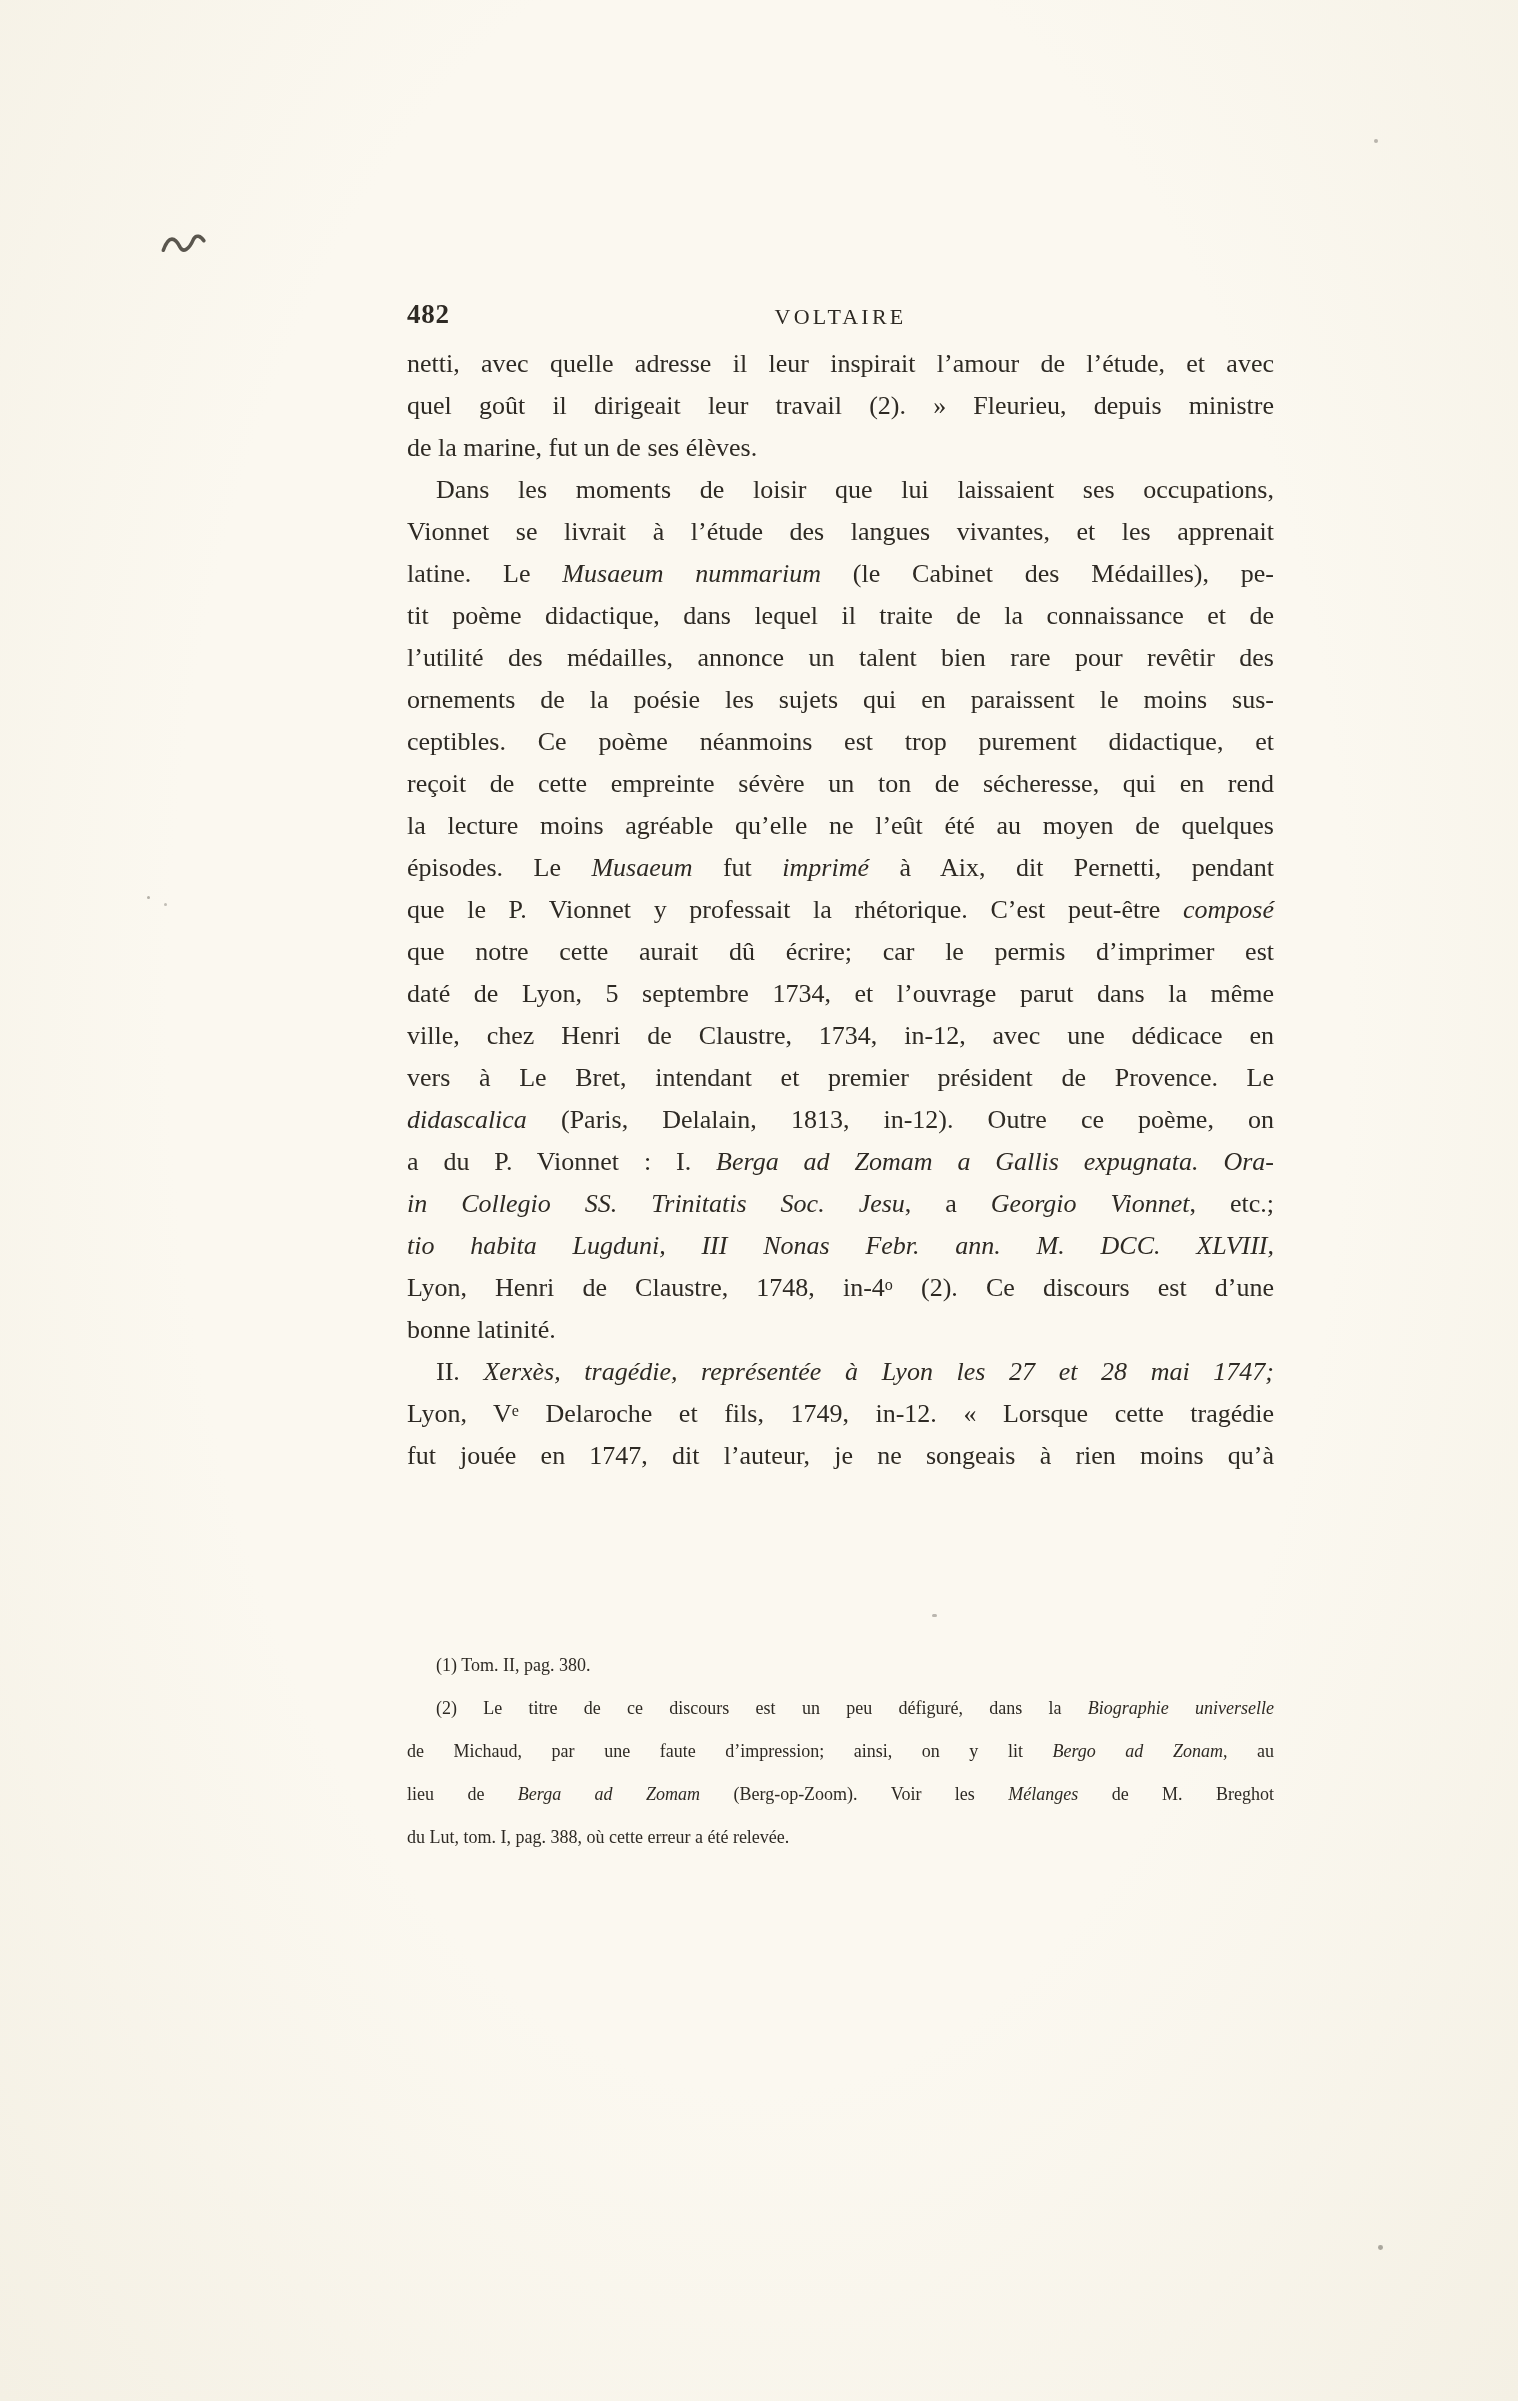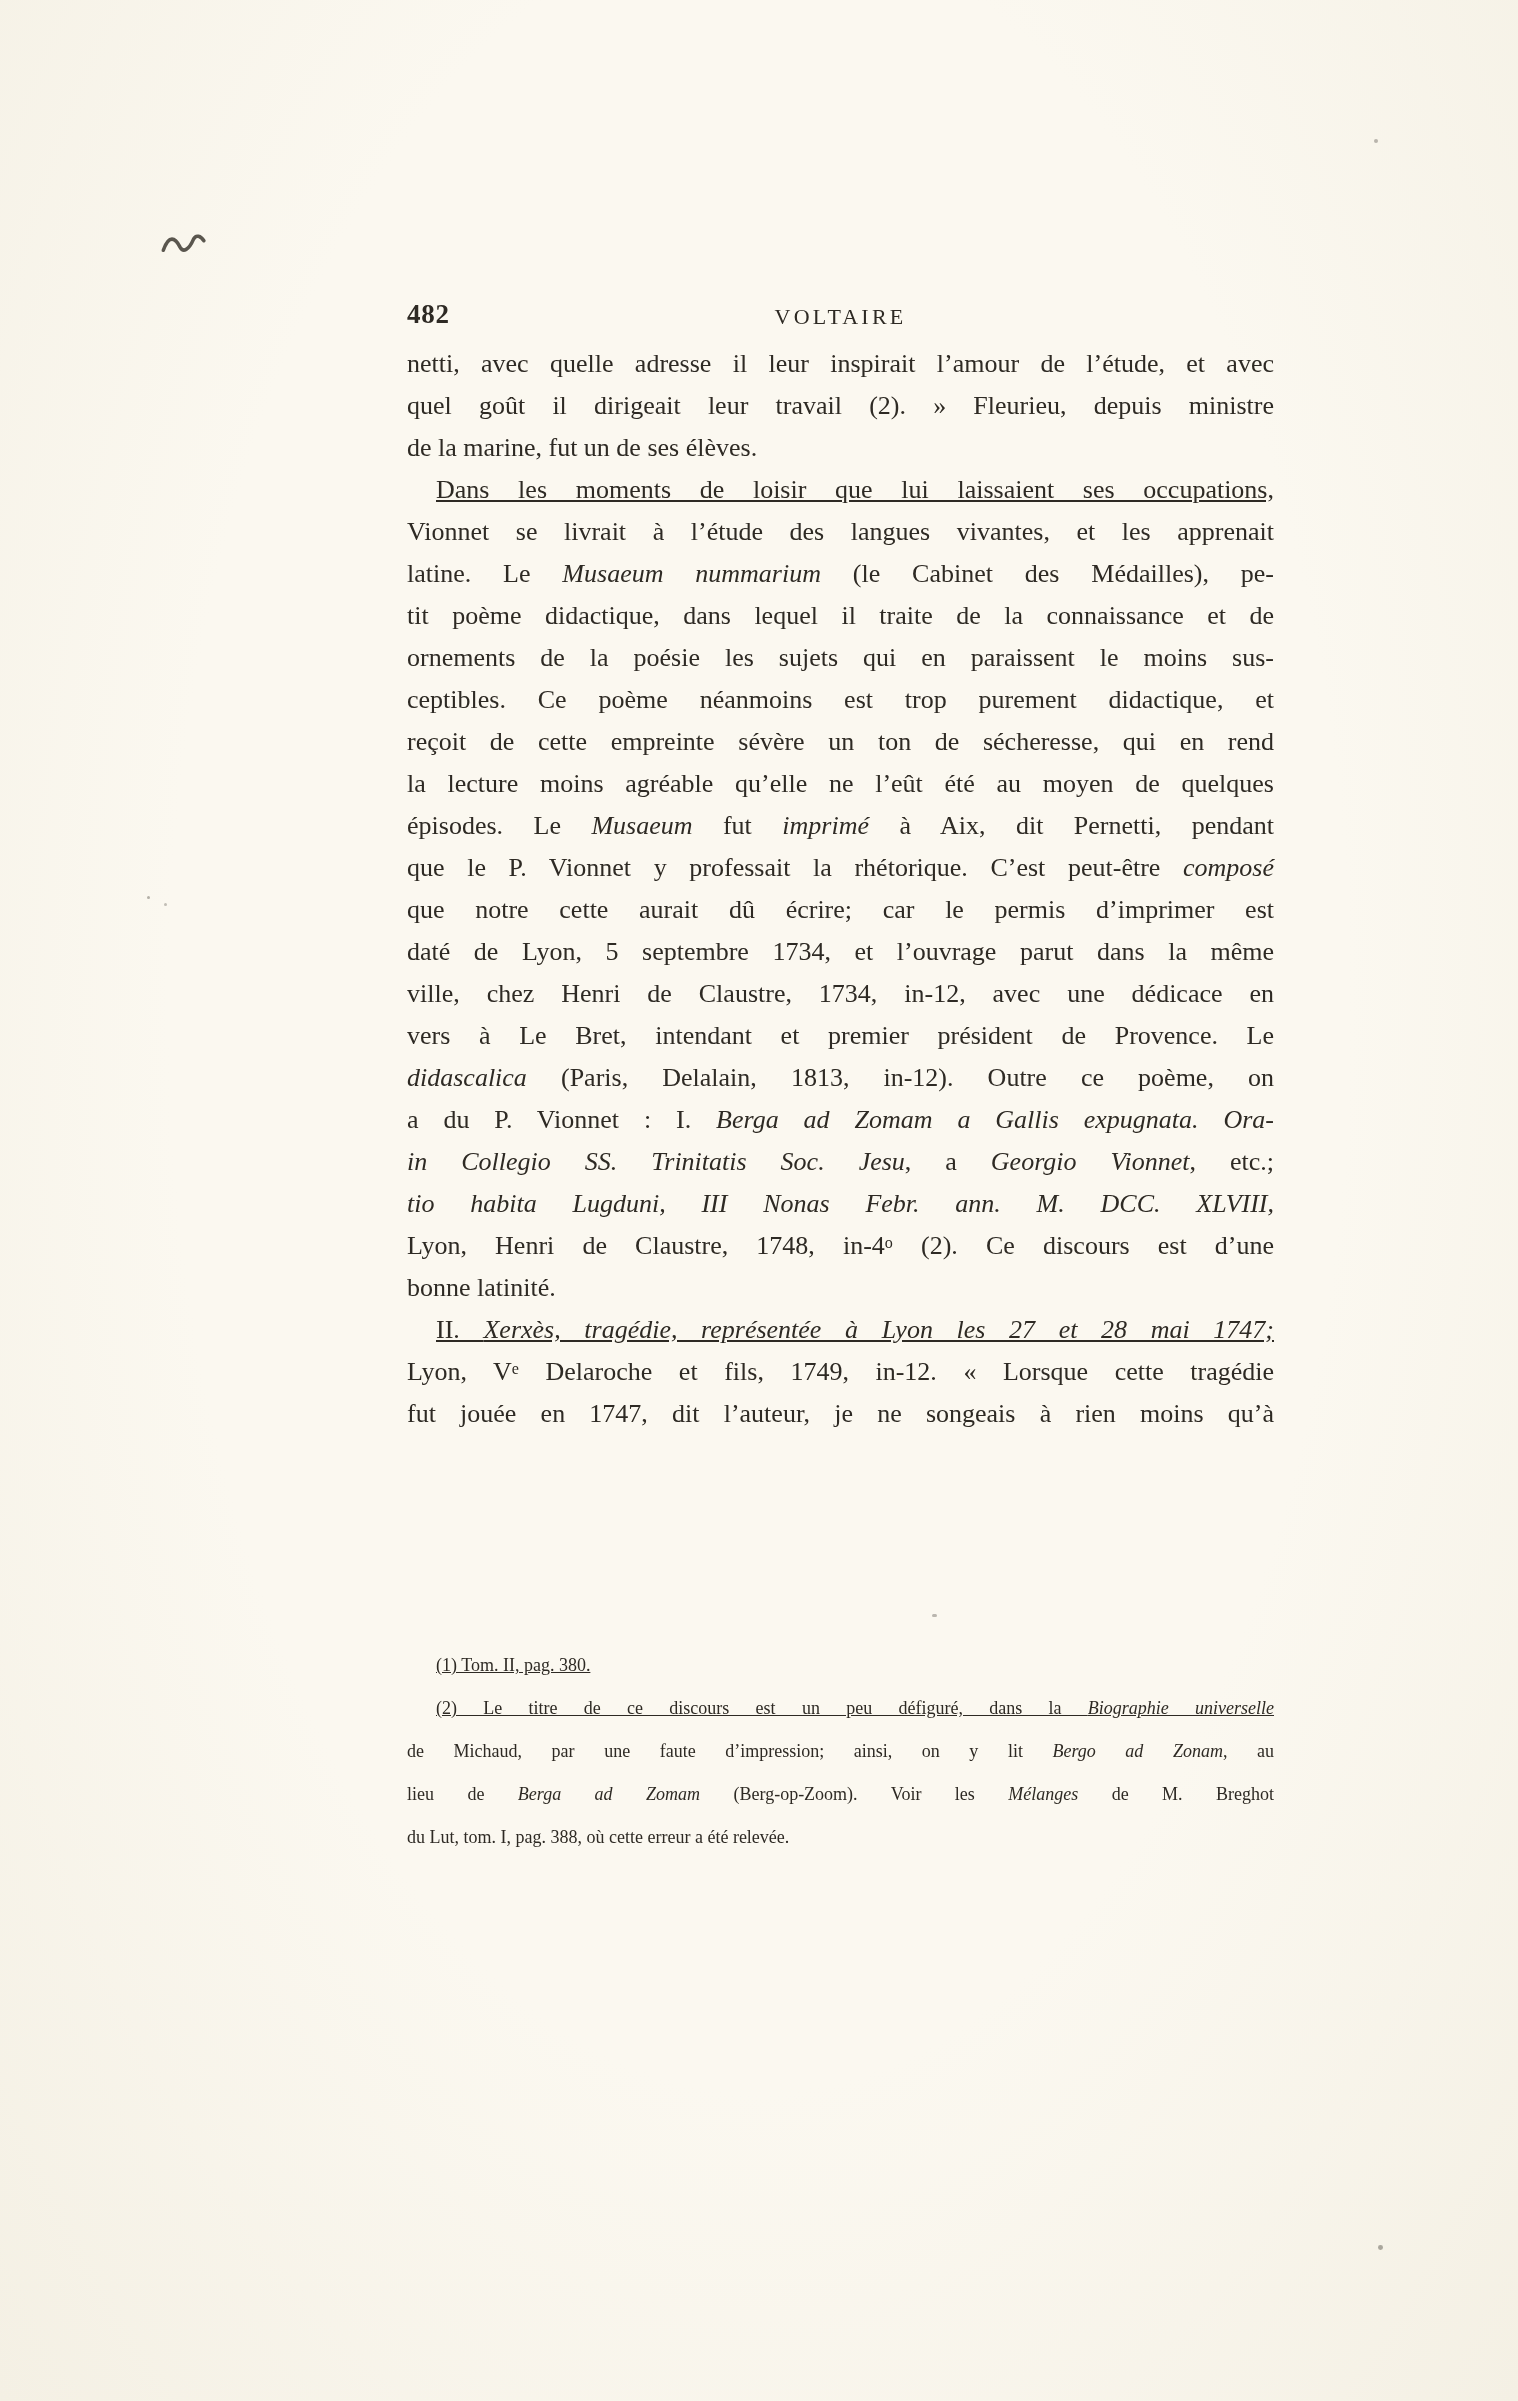--- a/index.html
+++ b/index.html
@@ -51,21 +51,21 @@
     top: 1644px;
     width: 867px;
     font-size: 18px;
     line-height: 43px;
   }
   .line {
     text-align: justify;
     text-align-last: justify;
   }
   .line.para-end { text-align-last: left; }
-  .line.indent { text-indent: 29px; text-decoration: underline; }
+  .line.indent { text-indent: 29px; }
   em { font-style: italic; }
   sup { font-size: 62%; vertical-align: 6.4px; line-height: 0; font-style: inherit; }
   .pen-mark {
     position: absolute;
     left: 159px;
     top: 228px;
     opacity: 0.85;
   }
   .speck {
     position: absolute;
@@ -99,20 +99,21 @@
   </div>
 
   <div class="body-text">
       <div class="line"><span>netti, avec quelle adresse il leur inspirait l’amour de l’étude, et avec</span></div>
       <div class="line"><span>quel goût il dirigeait leur travail (2). » Fleurieu, depuis ministre</span></div>
       <div class="line para-end"><span>de la marine, fut un de ses élèves.</span></div>
       <div class="line indent"><span>Dans les moments de loisir que lui laissaient ses occupations,</span></div>
       <div class="line"><span>Vionnet se livrait à l’étude des langues vivantes, et les apprenait</span></div>
       <div class="line"><span>latine. Le </span><em>Musaeum nummarium</em><span> (le Cabinet des Médailles), pe-</span></div>
       <div class="line"><span>tit poème didactique, dans lequel il traite de la connaissance et de</span></div>
+      <div class="line"><span>l’utilité des médailles, annonce un talent bien rare pour revêtir des</span></div>
       <div class="line"><span>ornements de la poésie les sujets qui en paraissent le moins sus-</span></div>
       <div class="line"><span>ceptibles. Ce poème néanmoins est trop purement didactique, et</span></div>
       <div class="line"><span>reçoit de cette empreinte sévère un ton de sécheresse, qui en rend</span></div>
       <div class="line"><span>la lecture moins agréable qu’elle ne l’eût été au moyen de quelques</span></div>
       <div class="line"><span>épisodes. Le </span><em>Musaeum</em><span> fut </span><em>imprimé</em><span> à Aix, dit Pernetti, pendant</span></div>
       <div class="line"><span>que le P. Vionnet y professait la rhétorique. C’est peut-être </span><em>composé</em></div>
       <div class="line"><span>que notre cette aurait dû écrire; car le permis d’imprimer est</span></div>
       <div class="line"><span>daté de Lyon, 5 septembre 1734, et l’ouvrage parut dans la même</span></div>
       <div class="line"><span>ville, chez Henri de Claustre, 1734, in-12, avec une dédicace en</span></div>
       <div class="line"><span>vers à Le Bret, intendant et premier président de Provence. Le</span></div>

